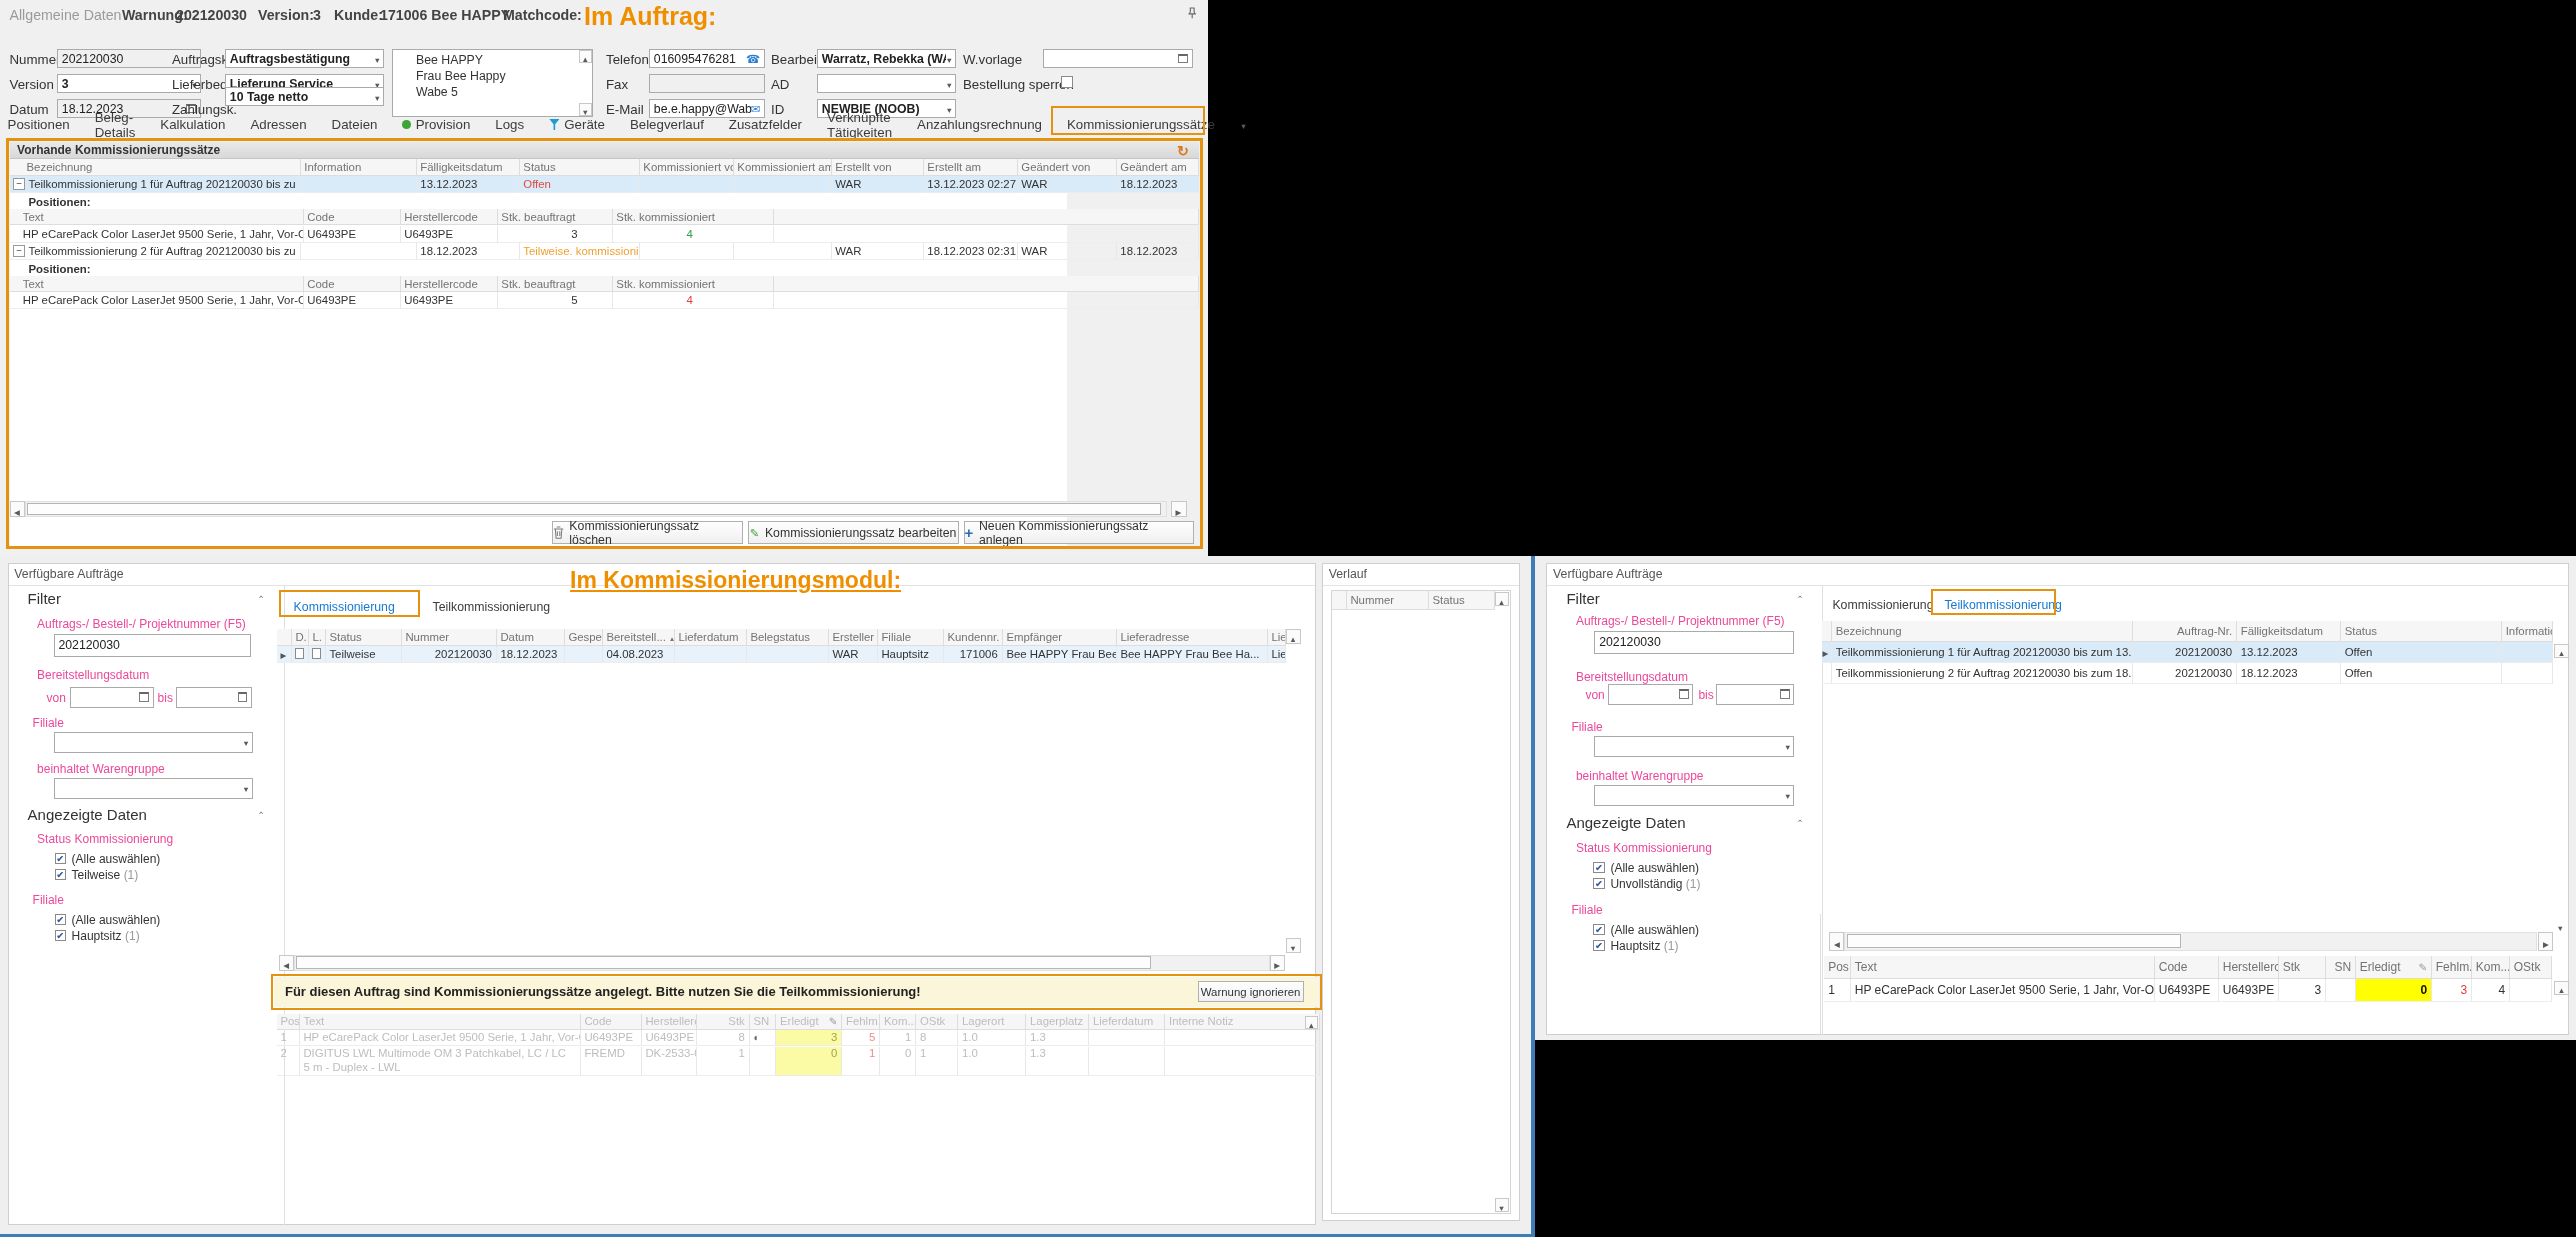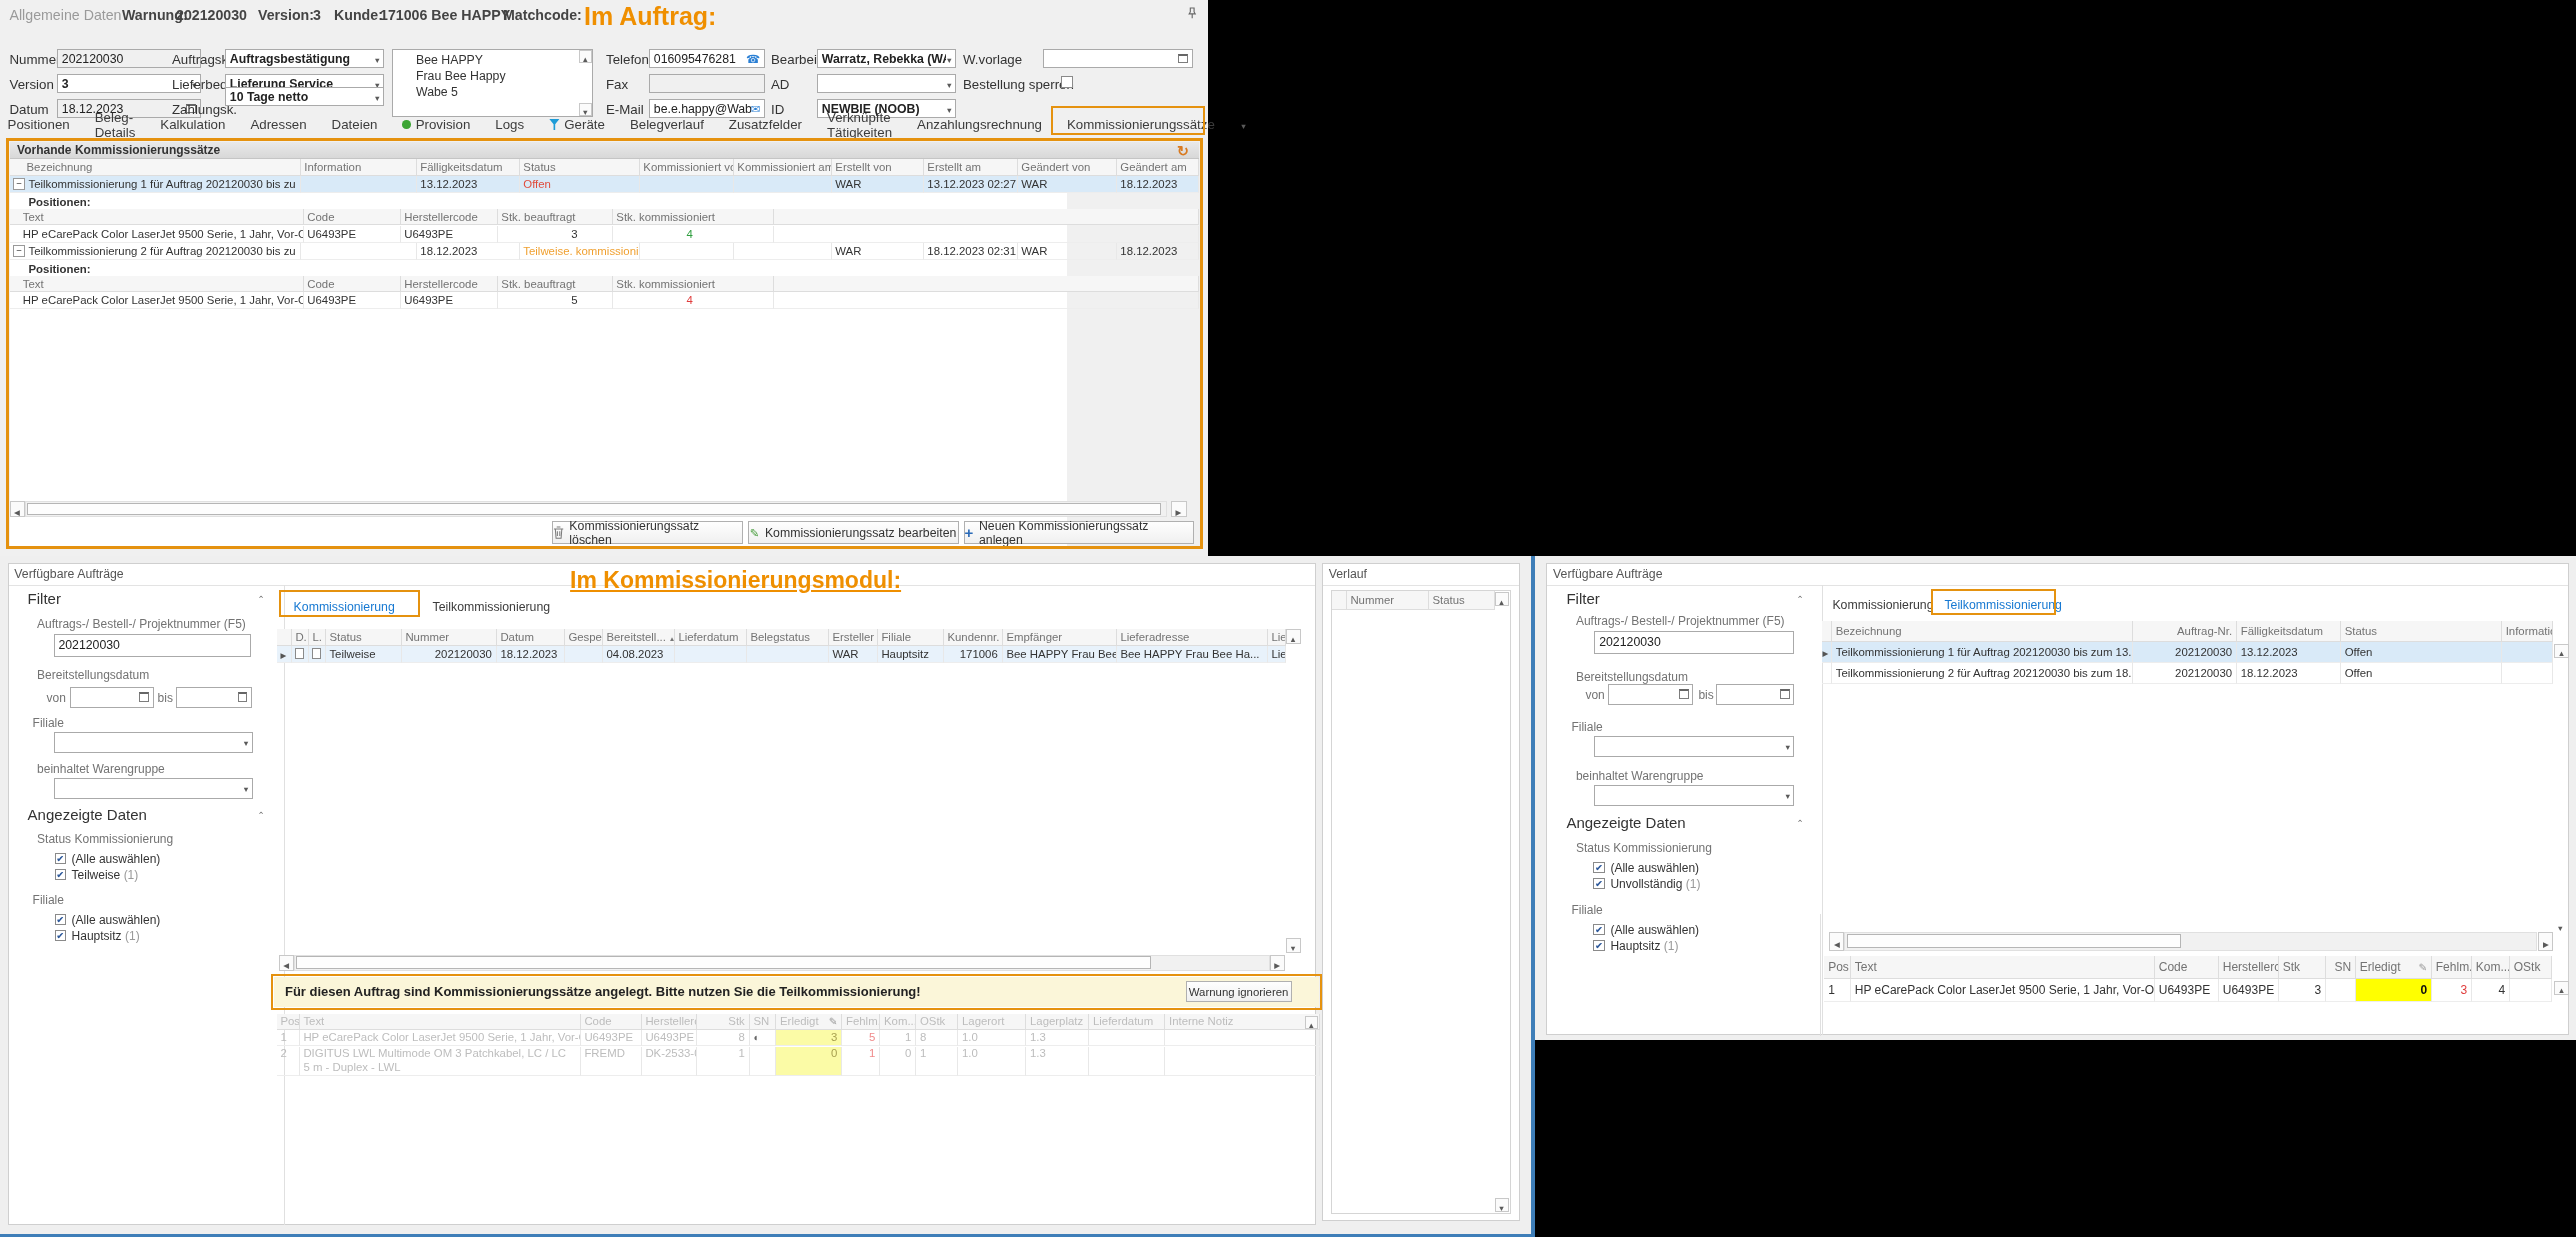--- a/index.html
+++ b/index.html
@@ -68,21 +68,21 @@
           display:flex;align-items:center;justify-content:center;}
   
   .btn{position:absolute;display:flex;align-items:center;justify-content:center;gap:5.7px;
        background:linear-gradient(#fefefe,#f0f0f0);border:0.9px solid #b0b0b0;font-size:12.3px;color:#333;box-sizing:border-box;}
   
   .bsection{background:#efefef;}
   .panel{position:absolute;background:#fff;border:0.9px solid #cfcfcf;box-sizing:border-box;}
   .phdr{position:absolute;left:0;top:0;right:0;height:21px;border-bottom:0.9px solid #e3e3e3;background:#fff;}
   .phdr .pt{position:absolute;left:5.7px;top:3.8px;font-size:12.3px;color:#555;}
   .fsec{font-size:15px;color:#333;}
-  .flbl{font-size:12px;color:#737373;}
+  .flbl{font-size:12px;color:#ec4899;}
   .chev{font-size:8.5px;color:#666;}
   .cblbl{font-size:12px;color:#333;position:absolute;white-space:nowrap;}
   .cnt{color:#999;}
   .tab-blue{color:#1779D2;}
   .tab-plain{color:#3c3c3c;}
   .warnbar{position:absolute;background:#FBF6D9;display:flex;align-items:center;box-sizing:border-box;}
   .warntext{font-size:13px;font-weight:bold;color:#222;white-space:nowrap;}
   .dis{color:#bdbdbd;}
   .dis-red{color:#F08A8A;}
   .ylw-soft{background:#FBFBA6;color:#a8a050;}
@@ -444,21 +444,21 @@
       <div class="sb-track" style="left:285px;top:391px;width:976px;height:16px">
         <div class="sb-thumb" style="left:1.9px;top:0.9px;width:855px;height:12.3px"></div>
       </div>
       <div class="sb-btn" style="left:1261px;top:391px;width:15px;height:16px">
           <span class="i-right"></span>
         </div>
 
       <div class="ann-box thin" style="left:262px;top:410px;width:1051px;height:36px;z-index:7"></div>
       <div class="warnbar" style="left:265px;top:413px;width:1045px;height:30px">
         <span class="warntext" style="margin-left:11.4px">Für diesen Auftrag sind Kommissionierungssätze angelegt. Bitte nutzen Sie die Teilkommissionierung!</span>
-        <div class="btn" style="position:static;margin-left:auto;margin-right:27px;width:106px;height:21px;font-size:11.4px">
+        <div class="btn" style="position:static;margin-left:auto;margin-right:15px;width:106px;height:21px;font-size:11.4px">
             <span>Warnung ignorieren</span>
           </div>
       </div>
 
       <div class="grid" style="left:268px;top:450px;width:1043px;height:16px;grid-template-columns:23px 281px 61px 55px 53px 26.6px 66px 38px 36px 42px 68px 63px 76px 1fr">
         <div class="gh dis">Pos</div>
         <div class="gh dis">Text</div>
         <div class="gh dis">Code</div>
         <div class="gh dis">Herstellerc...</div>
         <div class="gh dis r">Stk</div>

